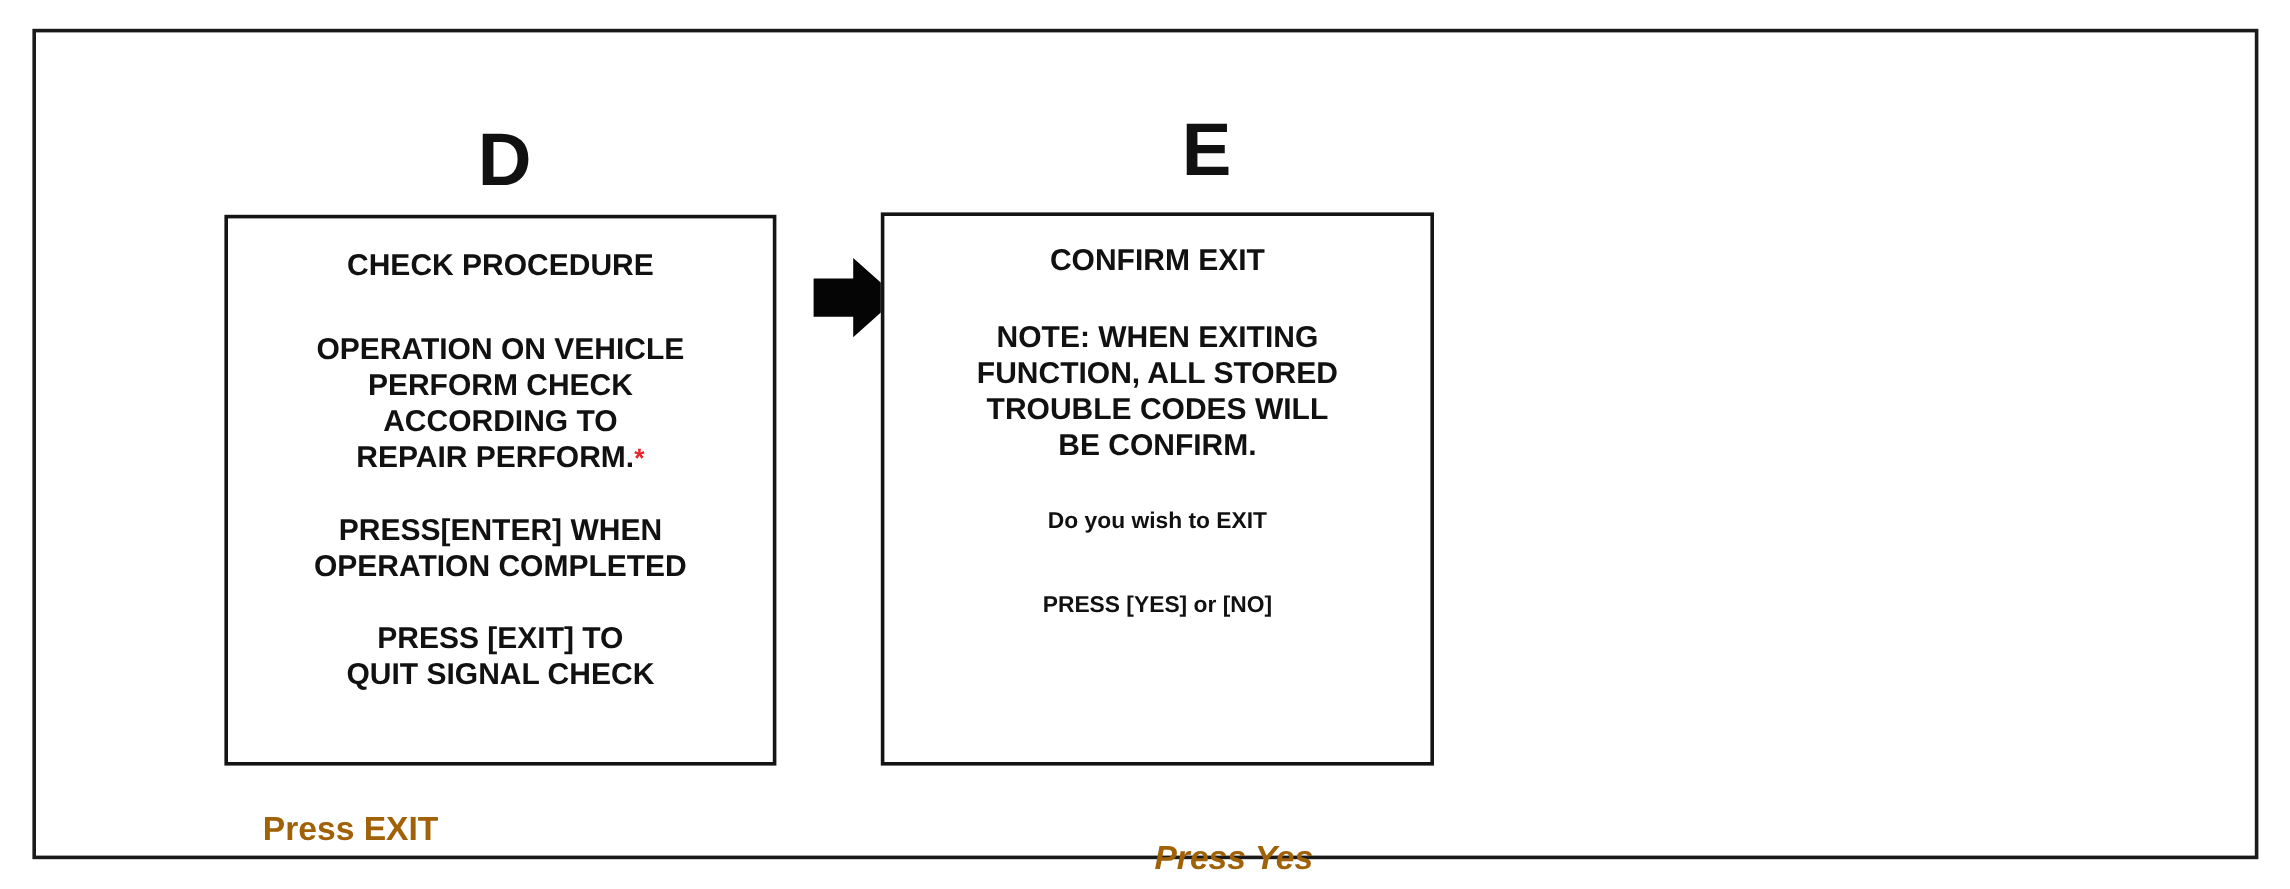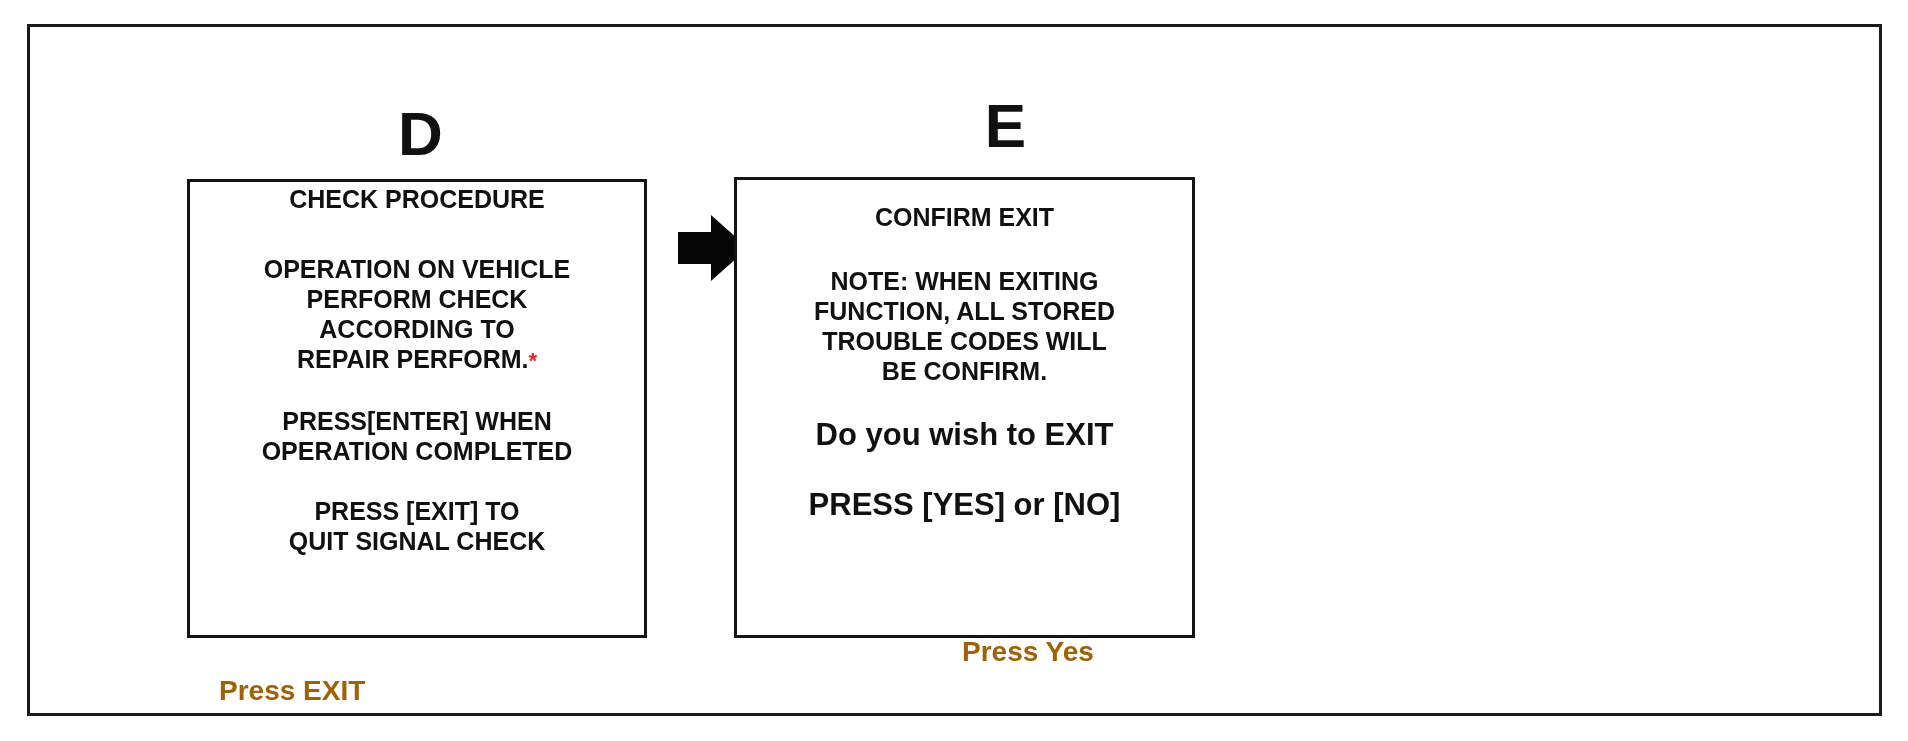--- a/index.html
+++ b/index.html
@@ -57,21 +57,21 @@
     background: #ffffff;
     display: flex;
     flex-direction: column;
     align-items: center;
   }
   .screen-box.box-d {
     left: 157px;
     top: 152px;
     width: 460px;
     height: 459px;
-    padding-top: 2px;
+    padding-top: 24px;
   }
   .screen-box.box-e {
     left: 704px;
     top: 150px;
     width: 461px;
     height: 461px;
     padding-top: 22px;
   }
 
   .line-group {
@@ -81,21 +81,21 @@
   .screen-line {
     font-family: "Liberation Sans", sans-serif;
     font-weight: bold;
     font-size: 25px;
     line-height: 30px;
     color: #111111;
     text-align: center;
     white-space: nowrap;
   }
   .screen-line.mixed-case {
-    font-size: 31px;
+    font-size: 19px;
   }
   .gap-md  { height: 30px; }
   .gap-lg  { height: 34px; }
   .gap-xl  { height: 40px; }
 
   .asterisk {
     color: #e8232a;
     font-weight: bold;
     font-size: 22px;
   }
@@ -115,21 +115,21 @@
     position: absolute;
     font-family: "Liberation Sans", sans-serif;
     font-weight: bold;
     font-size: 28px;
     line-height: 32px;
     color: #a16207;
     white-space: nowrap;
     margin-left: 44px;
   }
   .action-caption.caption-d { left: 145px; top: 648px; }
-  .action-caption.caption-e { left: 888px; top: 609px; }
+  .action-caption.caption-e { left: 888px; top: 672px; font-style: italic; }
 </style>
 </head>
 <body>
 
 <div id="page">
 
   <div class="outer-frame">
 
     <div class="step-letter d-letter">D</div>
 

